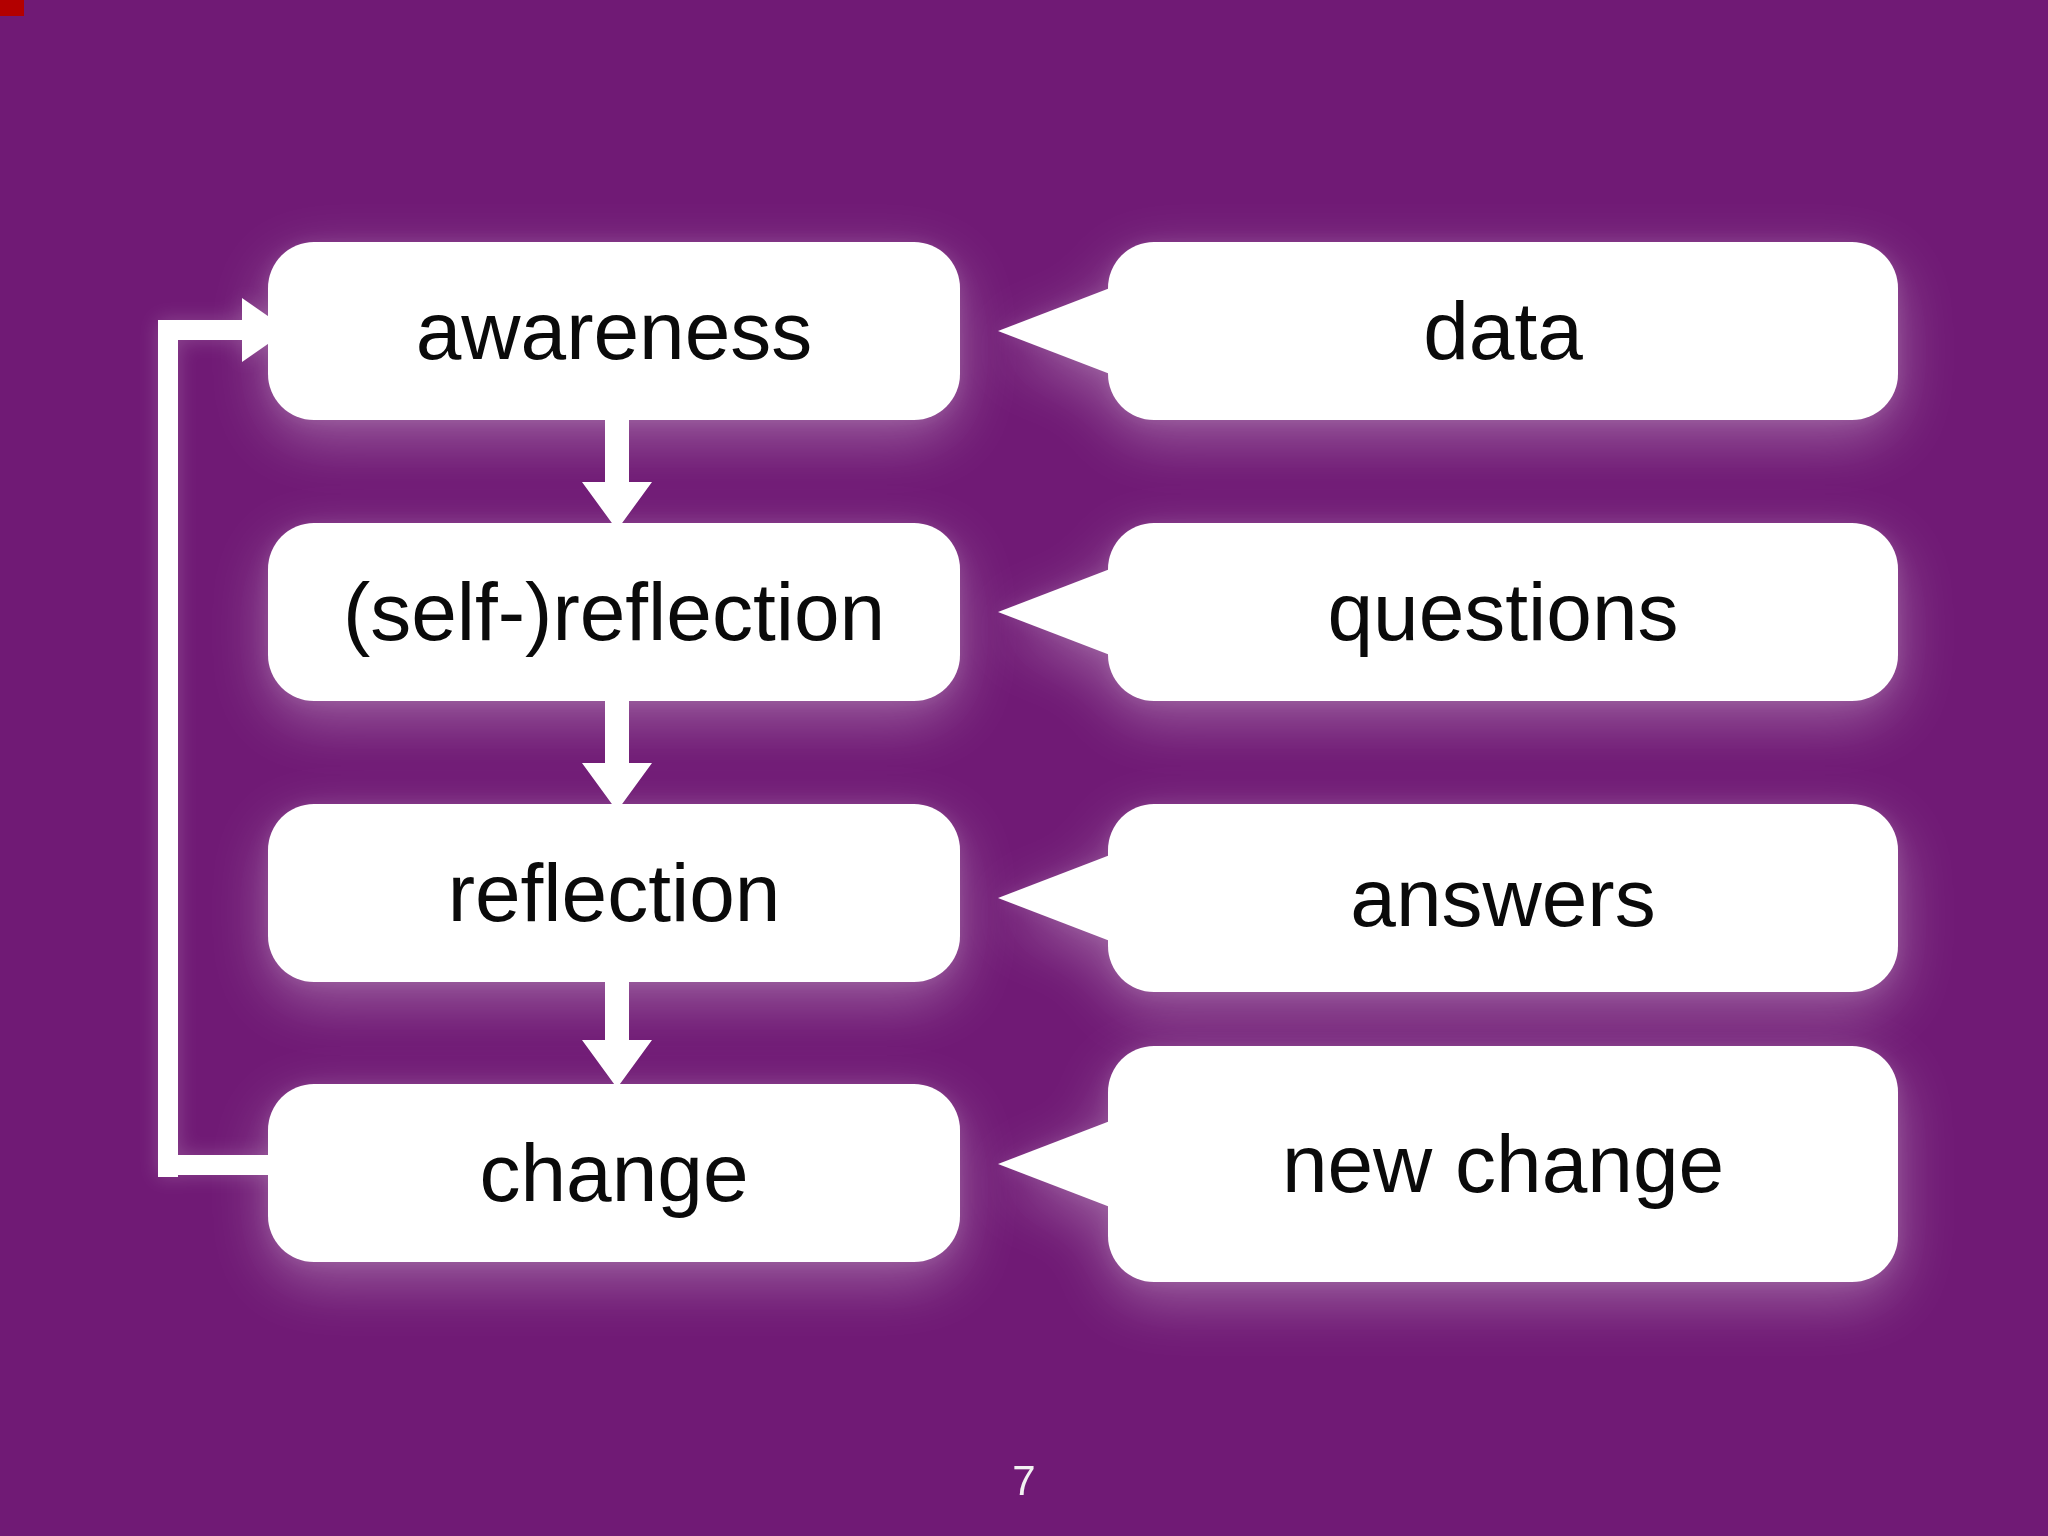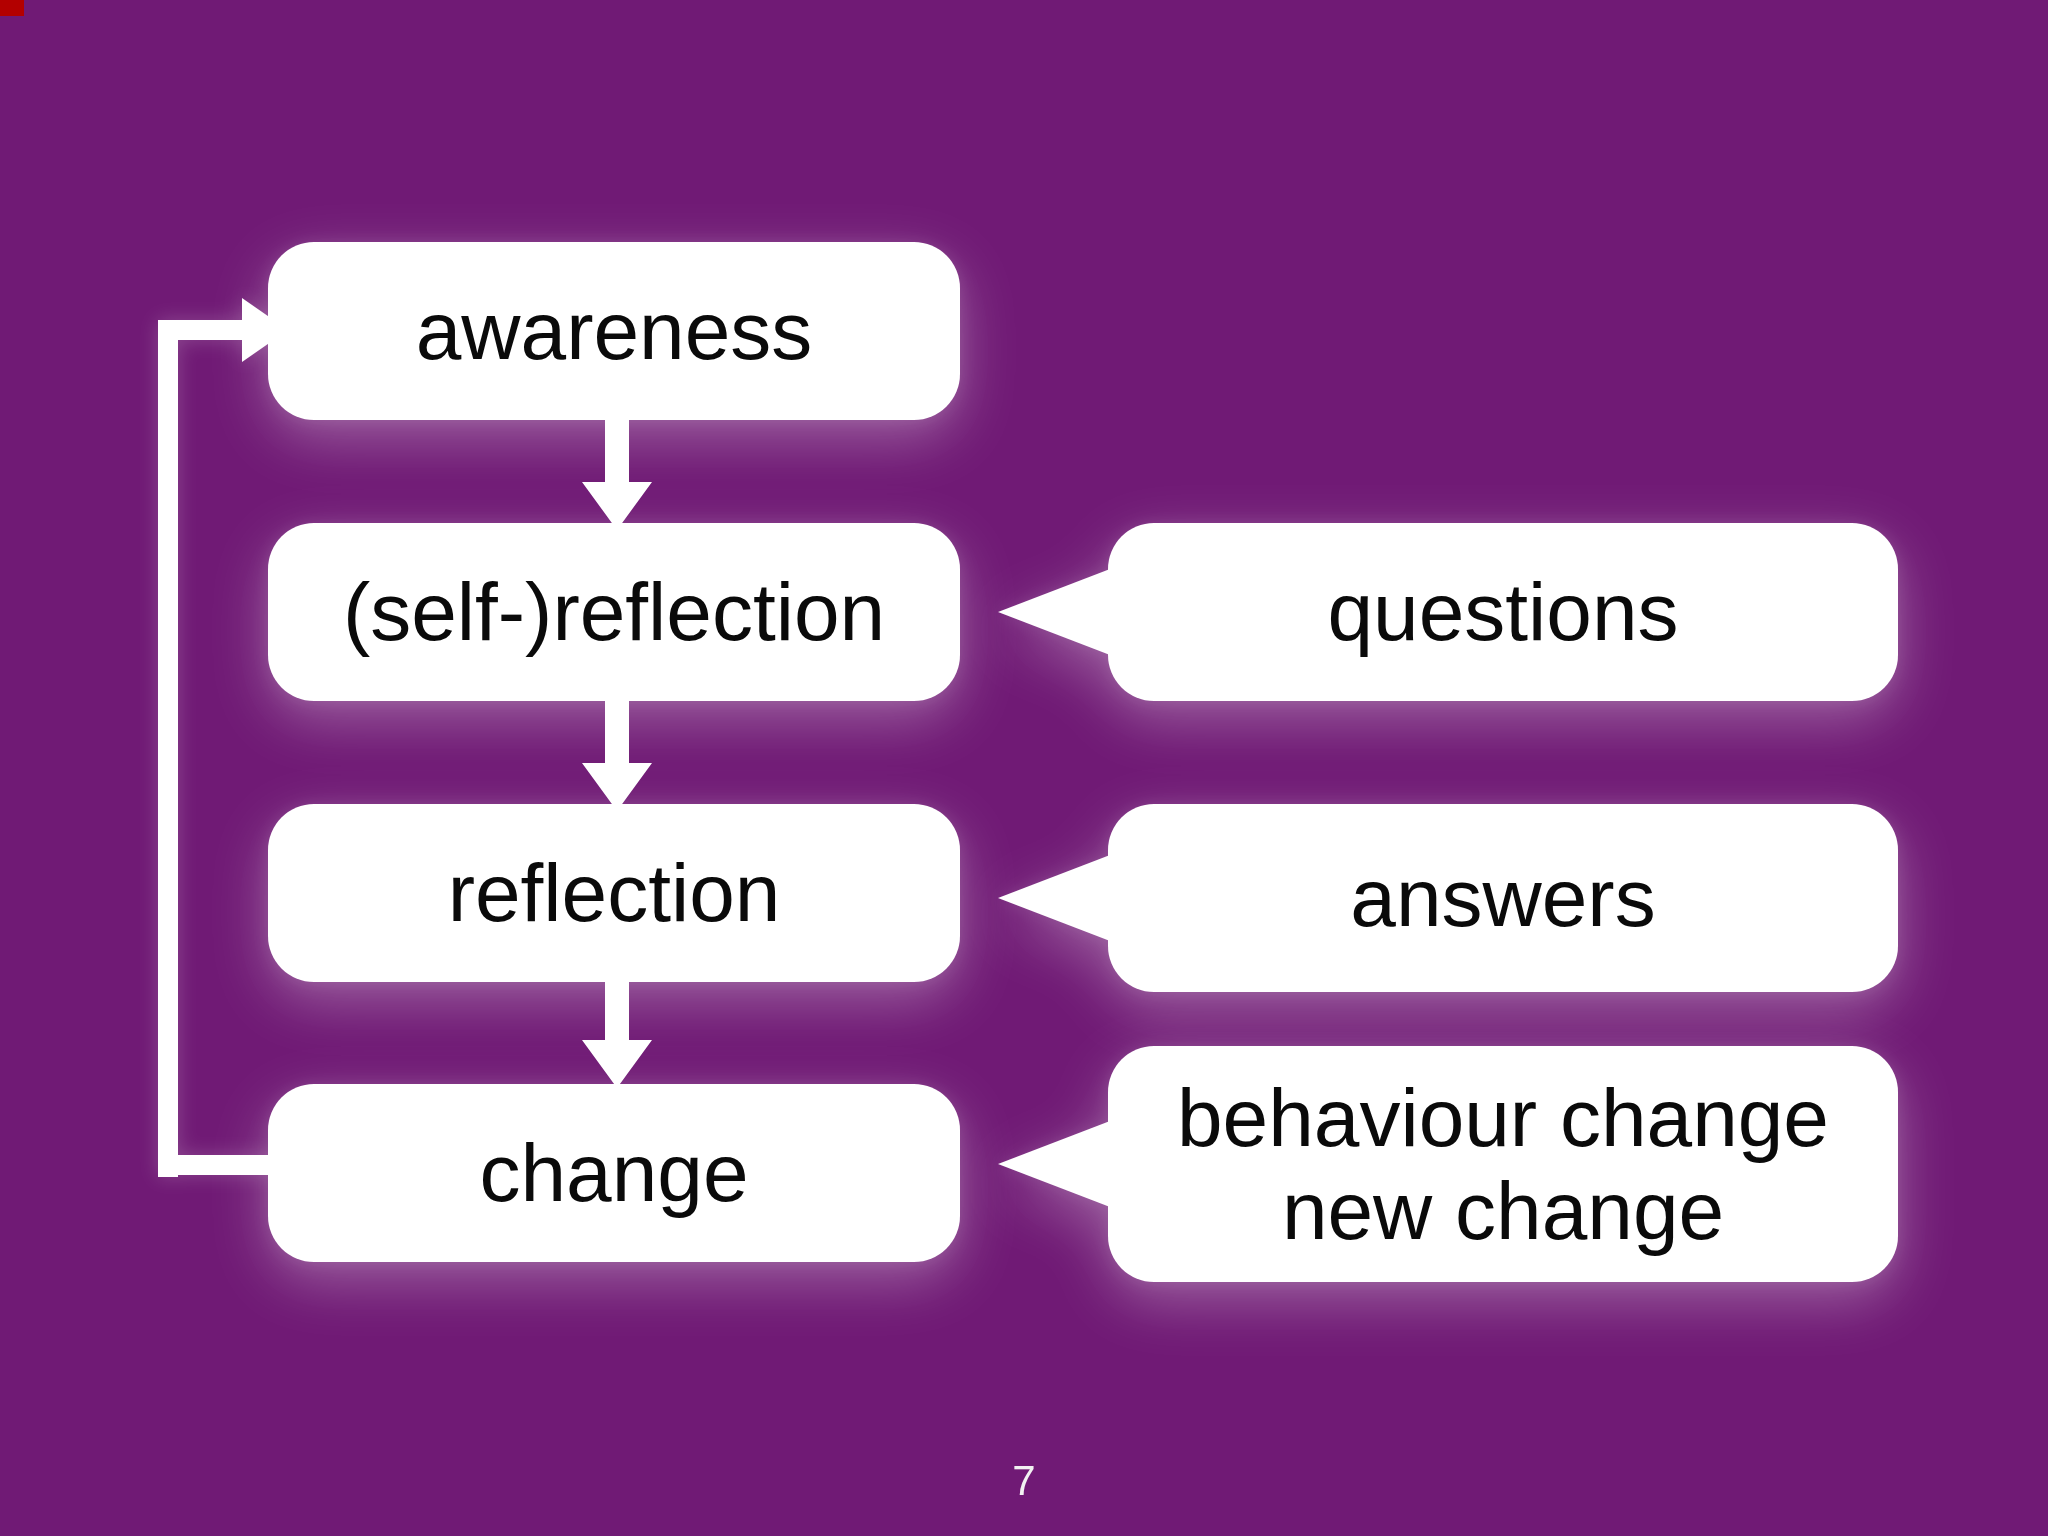--- a/index.html
+++ b/index.html
@@ -101,38 +101,43 @@
     <span class="node-label">reflection</span>
   </div>
   <div class="node n4">
     <span class="node-label">change</span>
   </div>
 
   <div class="darr a1"></div>
   <div class="darr a2"></div>
   <div class="darr a3"></div>
 
+  <div class="callout c1">
+    <div class="tail"></div>
+    <div class="bubble">
+      <span class="bubble-label">data</span>
+    </div>
+  </div>
 
   <div class="callout c2">
     <div class="tail"></div>
     <div class="bubble">
       <span class="bubble-label">questions</span>
     </div>
   </div>
 
   <div class="callout c3">
     <div class="tail"></div>
     <div class="bubble">
       <span class="bubble-label">answers</span>
     </div>
   </div>
 
   <div class="callout c4">
     <div class="tail"></div>
     <div class="bubble">
-      <span class="bubble-label">behaviour change</span>
       <span class="bubble-label">new change</span>
     </div>
   </div>
 
   <div class="page-num">7</div>
 
 </div>
 
 </body></html>

